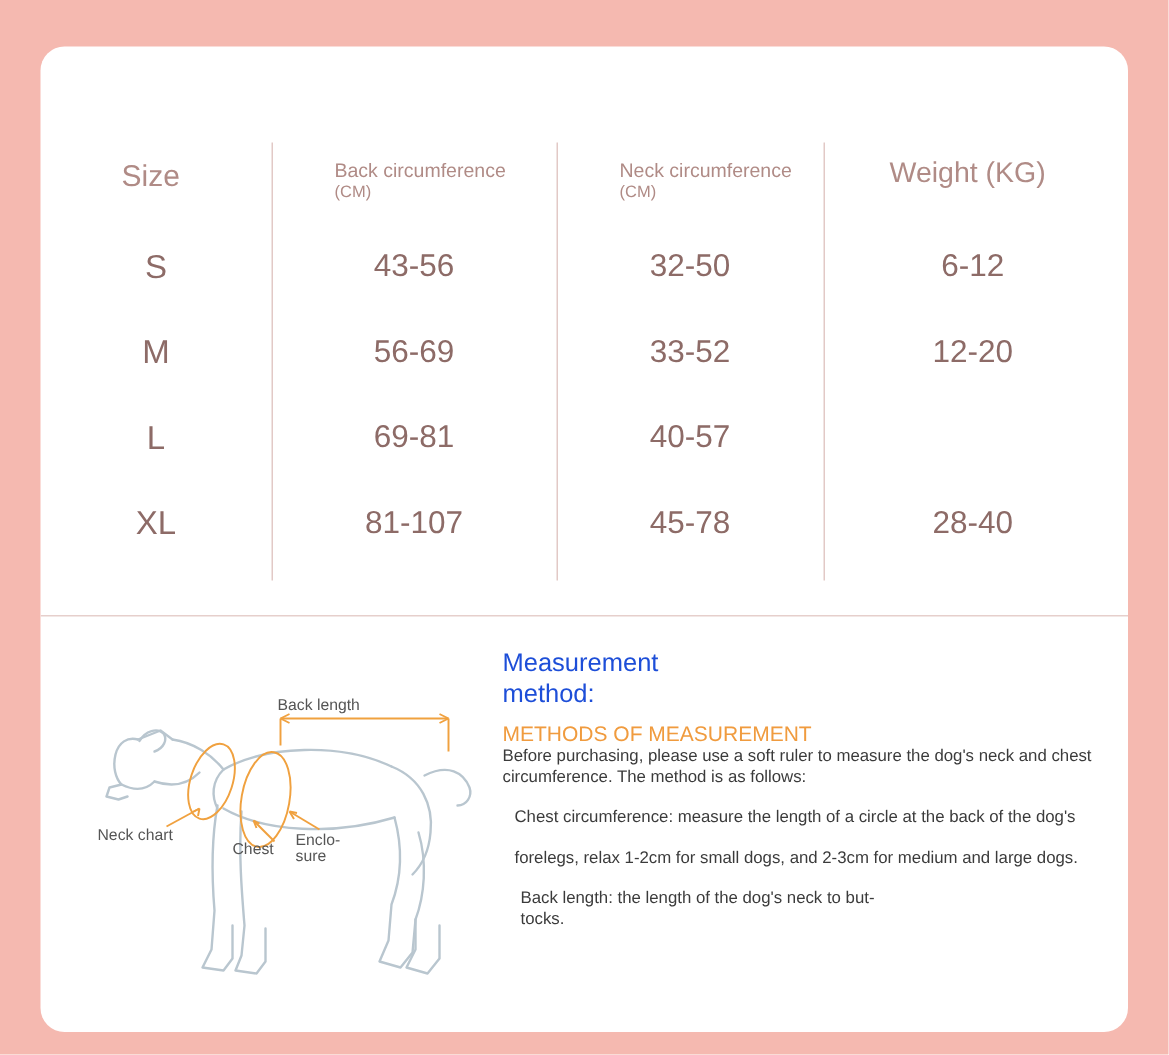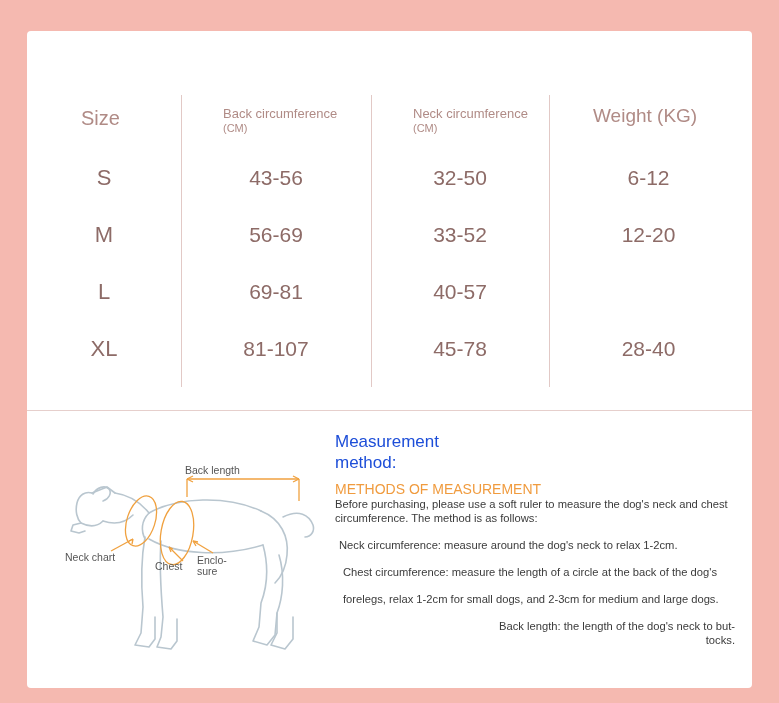--- a/index.html
+++ b/index.html
@@ -13,21 +13,21 @@
     font-family: "Liberation Sans", sans-serif;
     overflow: hidden;
   }
   .page {
     position: absolute;
     left: 27px;
     top: 31px;
     width: 725px;
     height: 657px;
     background: #ffffff;
-    border-radius: 4px;
+    border-radius: 16px;
     overflow: hidden;
   }
 
   
   .table-area {
     position: relative;
     height: 322px;
   }
   .col-divider {
     position: absolute;
@@ -164,21 +164,21 @@
   }
   .para {
     color: #3b3b3b;
     font-size: 11.2px;
     line-height: 14px;
     margin-bottom: 13px;
   }
   .para.indent-1 { margin-left: 0px; }
   .para.indent-2 { margin-left: 4px; }
   .para.indent-3 { margin-left: 8px; }
-  .para.indent-4 { margin-left: 12px; text-align: right; }
+  .para.indent-4 { margin-left: 12px; }
 </style>
 </head>
 <body>
 
 <div class="page">
 
   <div class="table-area">
 
     <div class="col-divider divider-1"></div>
     <div class="col-divider divider-2"></div>
@@ -291,21 +291,20 @@
       </div>
     </div>
 
     <div class="text-col">
       <div class="title">
         <span>Measurement</span><br>
         <span>method:</span>
       </div>
       <div class="subtitle">METHODS OF MEASUREMENT</div>
       <div class="para indent-1">Before purchasing, please use a soft ruler to measure the dog's neck and chest circumference. The method is as follows:</div>
-      <div class="para indent-2">Neck circumference: measure around the dog's neck to relax 1-2cm.</div>
       <div class="para indent-3">Chest circumference: measure the length of a circle at the back of the dog's</div>
       <div class="para indent-3">forelegs, relax 1-2cm for small dogs, and 2-3cm for medium and large dogs.</div>
       <div class="para indent-4">
         <span>Back length: the length of the dog's neck to but-</span><br>
         <span>tocks.</span>
       </div>
     </div>
   </div>
 </div>
 

